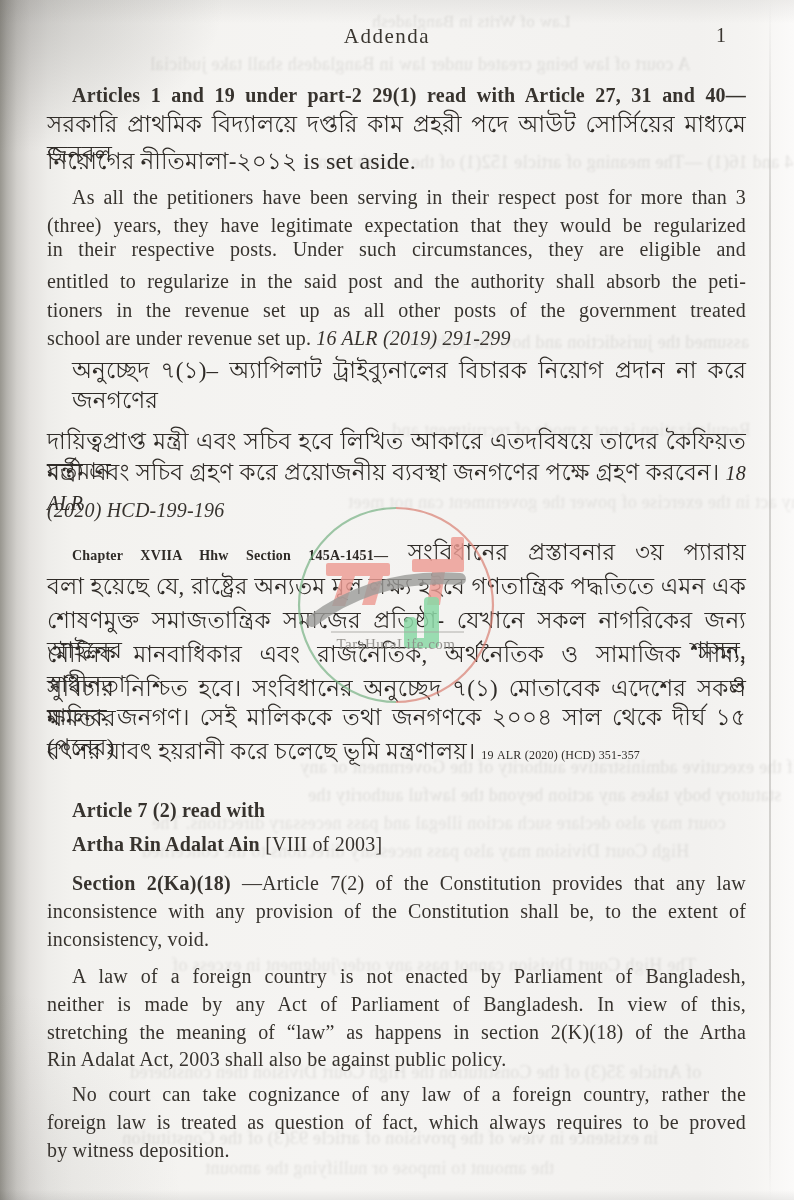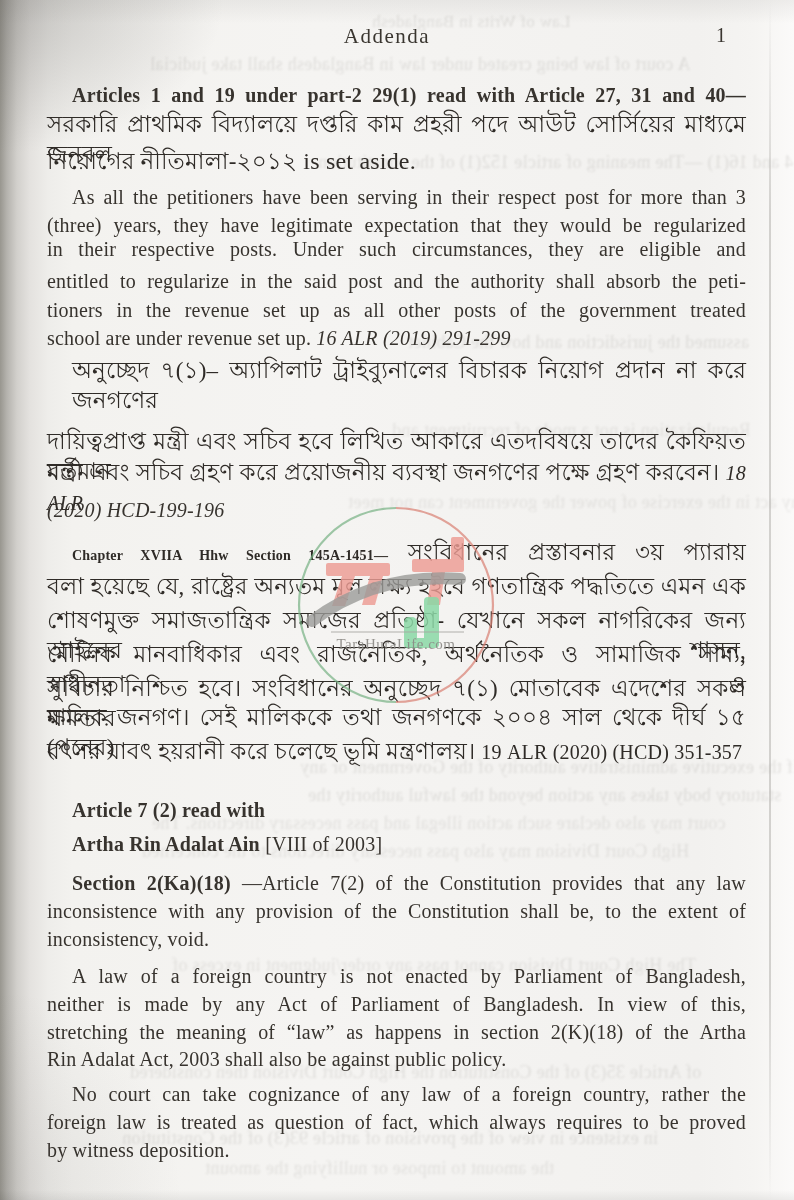--- a/index.html
+++ b/index.html
@@ -113,21 +113,21 @@
   <div class="line bn just" style="top:427px">দায়িত্বপ্রাপ্ত মন্ত্রী এবং সচিব হবে লিখিত আকারে এতদবিষয়ে তাদের কৈফিয়ত বর্তমান</div>
   <div class="line bn just" style="top:458px"><span>মন্ত্রী এবং সচিব গ্রহণ করে প্রয়োজনীয় ব্যবস্থা জনগণের পক্ষে গ্রহণ করবেন। </span><span class="i" style="font-size:20px">18 ALR</span></div>
   <div class="line i" style="top:497px">(2020) HCD-199-196</div>
 
   <div class="line bn ind just" style="top:538px"><span class="b" style="font-size:14px">Chapter XVIIA Hhw Section 145A-1451—</span><span> সংবিধানের প্রস্তাবনার ৩য় প্যারায়</span></div>
   <div class="line bn just" style="top:572px">বলা হয়েছে যে, রাষ্ট্রের অন্যতম মূল লক্ষ্য হইবে গণতান্ত্রিক  পদ্ধতিতে এমন এক</div>
   <div class="line bn just" style="top:606px">শোষণমুক্ত সমাজতান্ত্রিক সমাজের প্রতিষ্ঠা- যেখানে সকল নাগরিকের জন্য আইনের শাসন,</div>
   <div class="line bn just" style="top:640px">মৌলিক মানবাধিকার এবং রাজনৈতিক, অর্থনৈতিক ও সামাজিক সাম্য, স্বাধীনতা ও</div>
   <div class="line bn just" style="top:674px">সুবিচার নিশ্চিত হবে। সংবিধানের অনুচ্ছেদ ৭(১) মোতাবেক এদেশের সকল ক্ষমতার</div>
   <div class="line bn just" style="top:703px">মালিক জনগণ। সেই মালিককে  তথা জনগণকে ২০০৪ সাল থেকে দীর্ঘ ১৫ (পনের)</div>
-  <div class="line bn" style="top:737px"><span>বৎসর যাবৎ হয়রানী করে চলেছে ভূমি মন্ত্রণালয়। </span><span style="font-size:20px">19 ALR (2020) (HCD) 351-357</span></div>
+  <div class="line bn" style="top:737px"><span>বৎসর যাবৎ হয়রানী করে চলেছে ভূমি মন্ত্রণালয়। </span><span style="font-size:12px">19 ALR (2020) (HCD) 351-357</span></div>
 
   <div class="line b ind" style="top:797px">Article 7 (2) read with</div>
   <div class="line ind" style="top:831px"><span class="b">Artha Rin Adalat Ain</span><span> [VIII of 2003]</span></div>
 
   <div class="line ind just" style="top:870px"><span class="b">Section 2(Ka)(18)</span><span> —Article 7(2) of the Constitution provides that any law</span></div>
   <div class="line just" style="top:898px">inconsistence with any provision of the Constitution shall be, to the extent of</div>
   <div class="line" style="top:926px">inconsistency, void.</div>
 
   <div class="line ind just" style="top:963px">A law of a foreign country is not enacted by Parliament of Bangladesh,</div>
   <div class="line just" style="top:991px">neither is made by any Act of Parliament of Bangladesh. In view of this,</div>

